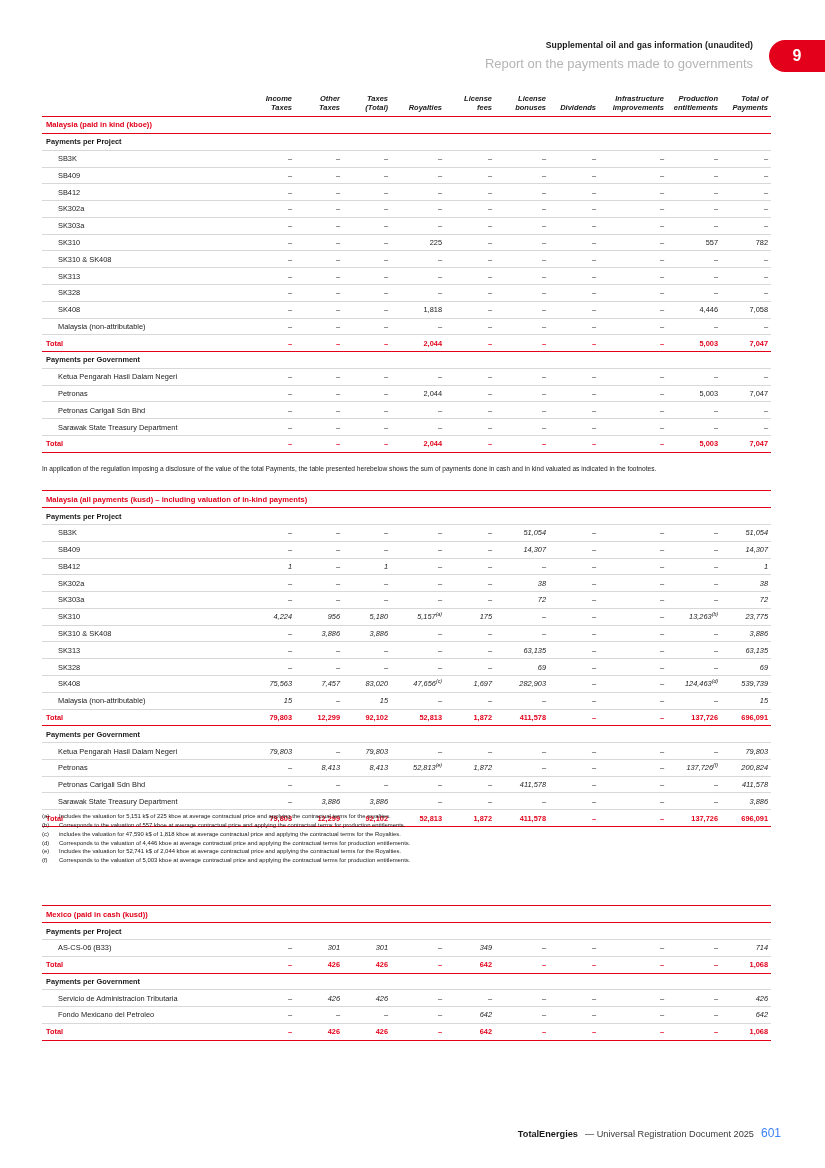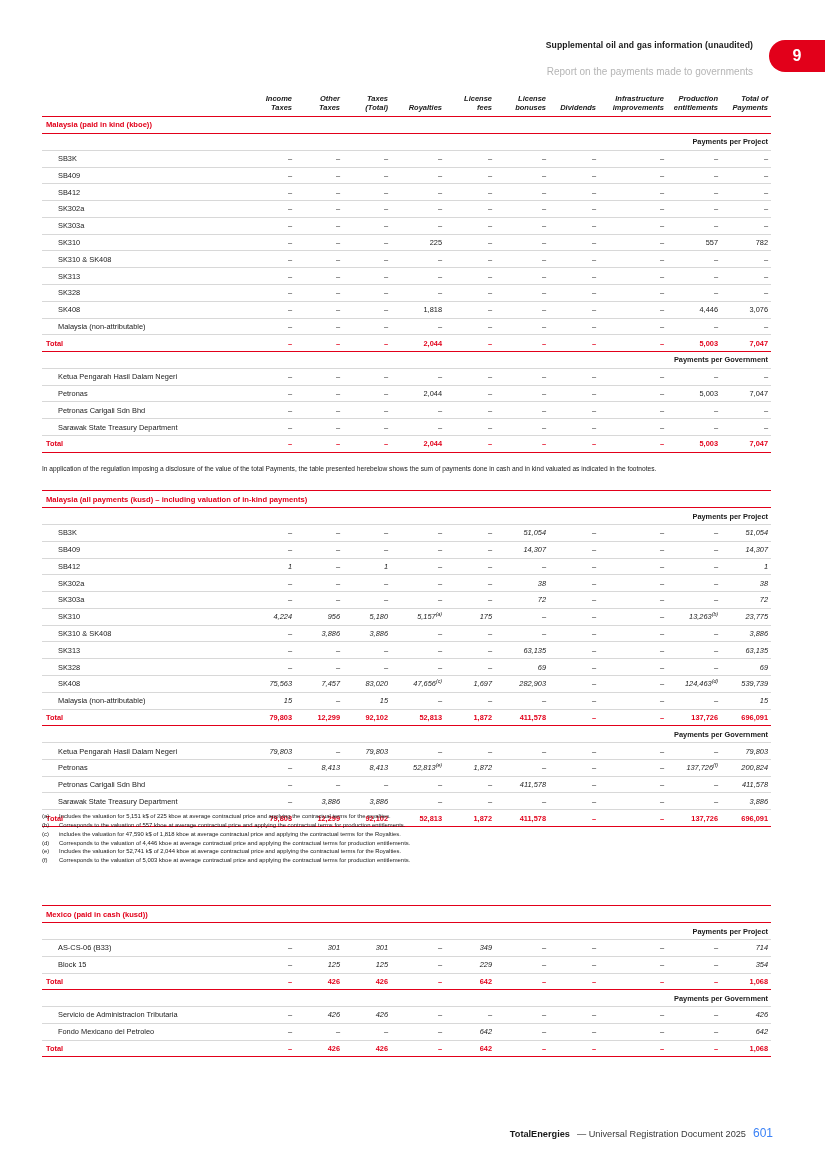--- a/index.html
+++ b/index.html
@@ -22,23 +22,23 @@
     text-align: right;
     padding-right: 72px;
   }
   .header .line1 {
     font-size: 8.6px;
     font-weight: bold;
     color: #1a1a1a;
     letter-spacing: 0.1px;
   }
   .header .line2 {
-    font-size: 10px;
+    font-size: 13px;
     color: #b5b5b5;
-    margin-top: 16px;
+    margin-top: 6px;
   }
   .chapter-tab {
     position: absolute;
     top: 40px;
     right: 0;
     width: 56px;
     height: 32px;
     background: #e2001a;
     border-radius: 16px 0 0 16px;
     color: #fff;
@@ -79,21 +79,21 @@
   }
   tr.datarow td.lbl {
     text-align: left;
     padding-left: 16px;
   }
 
   tr.sectionrow td {
     border-bottom: 0.6px solid #d8d8d8;
     padding: 3.4px 3px;
     font-weight: bold;
-    text-align: right;
+    text-align: left;
     height: 16px;
   }
   tr.sectionrow td.lbl { padding-left: 4px; }
 
   tr.titlerow td {
     border-top: 1.1px solid #e2001a;
     border-bottom: 1.1px solid #e2001a;
     color: #e2001a;
     font-weight: bold;
     padding: 3.6px 4px;
@@ -130,21 +130,21 @@
   }
   .footnotes .fn { display: flex; }
   .footnotes .fnk { width: 17px; flex: 0 0 17px; }
 
   .block { position: absolute; left: 42px; }
 
   
   .footer {
     position: absolute;
     bottom: 28px;
-    right: 52px;
+    right: 44px;
     display: flex;
     align-items: baseline;
     gap: 7px;
     font-size: 9.2px;
   }
   .footer .brand { font-weight: bold; }
   .footer .doc { color: #3a3a3a; }
   .footer .pageno { font-size: 12px; color: #3b82f6; }
 </style>
 </head>
@@ -316,21 +316,21 @@
             <td class="lbl">SK408</td>
             <td>–</td>
             <td>–</td>
             <td>–</td>
             <td>1,818</td>
             <td>–</td>
             <td>–</td>
             <td>–</td>
             <td>–</td>
             <td>4,446</td>
-            <td>3,076</td>
+            <td>7,058</td>
           </tr>
           <tr class="datarow">
             <td class="lbl">Malaysia (non-attributable)</td>
             <td>–</td>
             <td>–</td>
             <td>–</td>
             <td>–</td>
             <td>–</td>
             <td>–</td>
             <td>–</td>
@@ -730,33 +730,20 @@
             <td class="ital">301</td>
             <td class="ital">301</td>
             <td class="ital">–</td>
             <td class="ital">349</td>
             <td class="ital">–</td>
             <td class="ital">–</td>
             <td class="ital">–</td>
             <td class="ital">–</td>
             <td class="ital">714</td>
           </tr>
-          <tr class="datarow">
-            <td class="lbl">Block 15</td>
-            <td class="ital">–</td>
-            <td class="ital">125</td>
-            <td class="ital">125</td>
-            <td class="ital">–</td>
-            <td class="ital">229</td>
-            <td class="ital">–</td>
-            <td class="ital">–</td>
-            <td class="ital">–</td>
-            <td class="ital">–</td>
-            <td class="ital">354</td>
-          </tr>
           <tr class="totalrow">
             <td class="lbl">Total</td>
             <td>–</td>
             <td>426</td>
             <td>426</td>
             <td>–</td>
             <td>642</td>
             <td>–</td>
             <td>–</td>
             <td>–</td>

